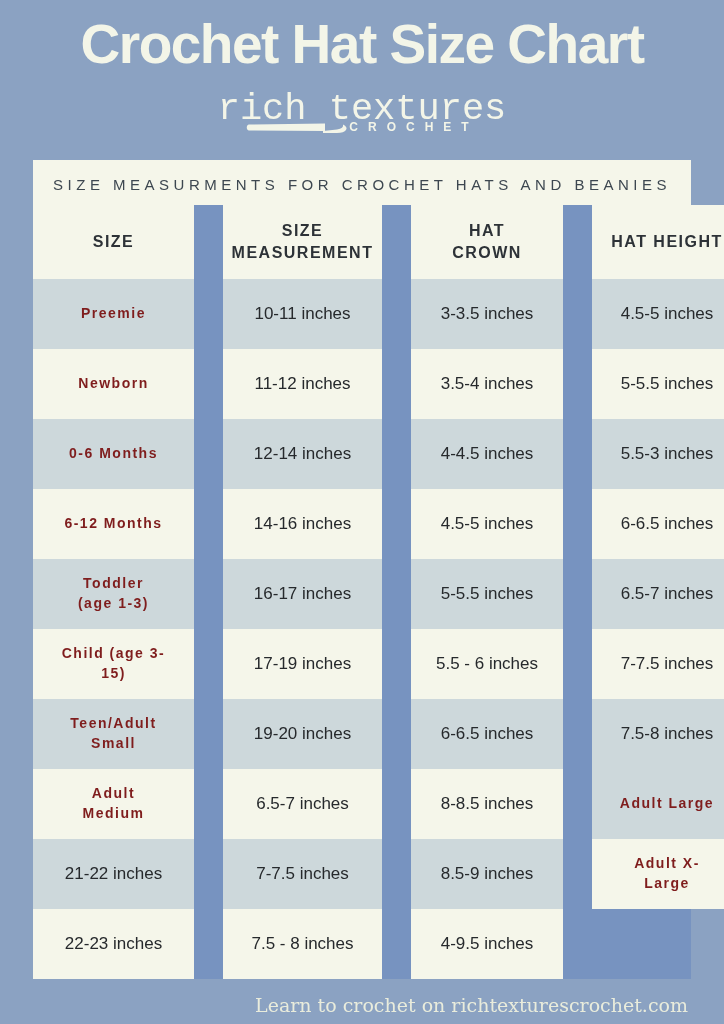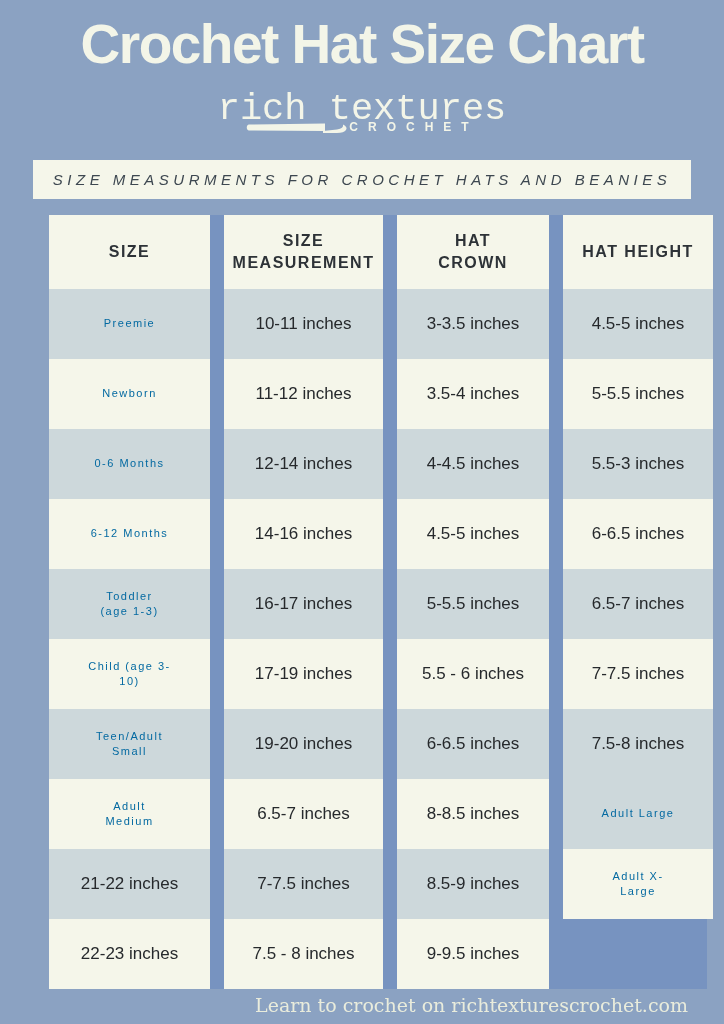--- a/index.html
+++ b/index.html
@@ -28,53 +28,52 @@
   .brand-row {
     position:absolute; top:120px; left:0; right:0;
     display:flex; align-items:flex-start; justify-content:center; gap:0;
   }
   .hook-icon { display:block; }
   .brand-subtitle {
     font-size:12px; font-weight:bold; letter-spacing:10px;
     color:#f3f5e8;
   }
   .banner {
-    position:absolute; top:160px; left:33px; width:658px; height:39px;
+    position:absolute; top:160px; left:33px; width:658px; height:48px;
     background:#f5f6ea;
-    display:flex; align-items:center; justify-content:center;font-style:italic;
+    display:flex; align-items:center; justify-content:center;
   }
   .banner span {
     font-size:15px; letter-spacing:4.5px; color:#3d4750;
   }
   .size-table {
-    position:absolute; top:215px; left:33px; width:658px; height:774px;
+    position:absolute; top:205px; left:33px; width:658px; height:774px;
     background:#7793c0;
     display:grid;
     grid-template-columns:161px 159px 152px 150px;
     grid-template-rows:74px repeat(10, 70px);
-    column-gap:14px;
-    margin-left:16px;
+    column-gap:29px;
   }
   .cell {
     display:flex; align-items:center; justify-content:center;
     text-align:center;
     background:#f5f6ea;
     color:#26292c;
     font-size:17px;
     line-height:1.4;
     padding:0 6px;
   }
   .cell.alt { background:#cdd8db; }
   .cell.header {
     font-weight:bold; font-size:16px; letter-spacing:1.5px;
     color:#2d3237; white-space:pre-line;
   }
   .cell.size {
-    font-weight:normal; font-size:11px; letter-spacing:1.5px;
-    color:#0369a1; white-space:pre-line;
+    font-weight:bold; font-size:14px; letter-spacing:1.5px;
+    color:#7f1d1d; white-space:pre-line;
   }
   .footer-text {
     position:absolute; right:36px; bottom:8px;
     font-family:"DejaVu Serif", serif;
     font-size:19px;
     color:#e9ecdc;
     margin-left:44px;
   }
 </style>
 </head>
@@ -127,21 +126,21 @@
     <div class="cell">4.5-5 inches</div>
     <div class="cell">6-6.5 inches</div>
 
     <div class="cell size alt">Toddler
 (age 1-3)</div>
     <div class="cell alt">16-17 inches</div>
     <div class="cell alt">5-5.5 inches</div>
     <div class="cell alt">6.5-7 inches</div>
 
     <div class="cell size">Child (age 3-
-10)</div>
+15)</div>
     <div class="cell">17-19 inches</div>
     <div class="cell">5.5 - 6 inches</div>
     <div class="cell">7-7.5 inches</div>
 
     <div class="cell size alt">Teen/Adult
 Small</div>
     <div class="cell alt">19-20 inches</div>
     <div class="cell alt">6-6.5 inches</div>
     <div class="cell alt">7.5-8 inches</div>
 
@@ -152,18 +151,18 @@
 
     <div class="cell size alt">Adult Large</div>
     <div class="cell alt">21-22 inches</div>
     <div class="cell alt">7-7.5 inches</div>
     <div class="cell alt">8.5-9 inches</div>
 
     <div class="cell size">Adult X-
 Large</div>
     <div class="cell">22-23 inches</div>
     <div class="cell">7.5 - 8 inches</div>
-    <div class="cell">9-9.5 inches</div>
+    <div class="cell">4-9.5 inches</div>
   </div>
 
   <div class="footer-text">Learn to crochet on richtexturescrochet.com</div>
 
 </div>
 
 </body></html>

